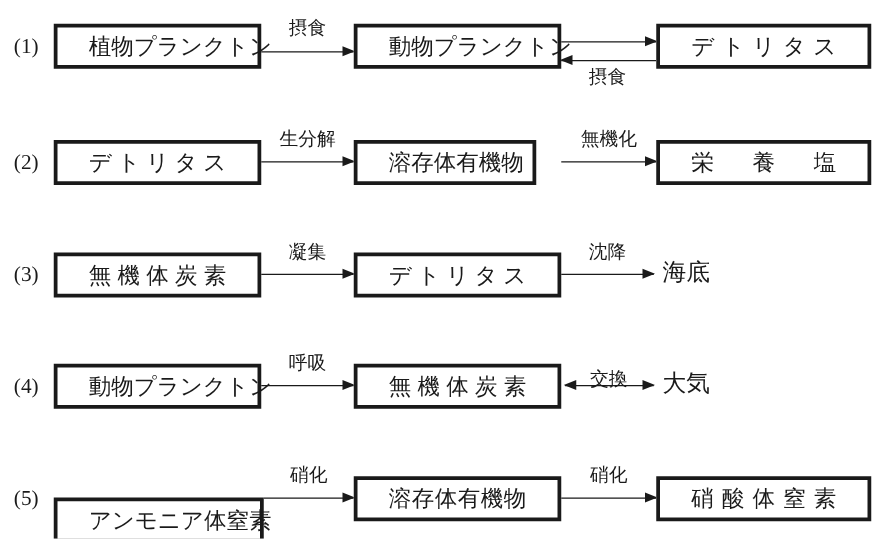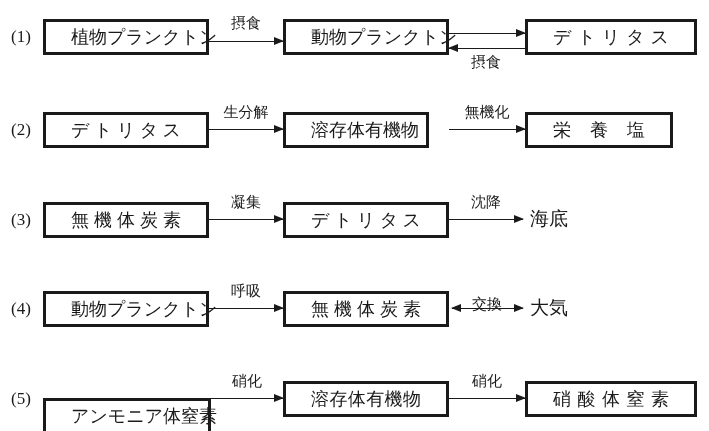--- a/index.html
+++ b/index.html
@@ -65,21 +65,21 @@
   <div class="arrow" style="left:209px;top:129px;width:74px">
     <i class="ah ah-r"></i>
   </div>
   <div class="node" style="left:283px;top:112px;width:146px">
     <span>溶存体有機物</span>
   </div>
   <div class="albl" style="left:487px;top:104px">無機化</div>
   <div class="arrow" style="left:449px;top:129px;width:76px">
     <i class="ah ah-r"></i>
   </div>
-  <div class="node" style="left:525px;top:112px;width:148px">
+  <div class="node" style="left:525px;top:112px;width:172px">
     <span>栄養塩</span>
   </div>
 
   <div class="rnum" style="top:209px">(3)</div>
   <div class="node" style="left:43px;top:202px;width:166px">
     <span>無機体炭素</span>
   </div>
   <div class="albl" style="left:246px;top:194px">凝集</div>
   <div class="arrow" style="left:209px;top:219px;width:74px">
     <i class="ah ah-r"></i>

